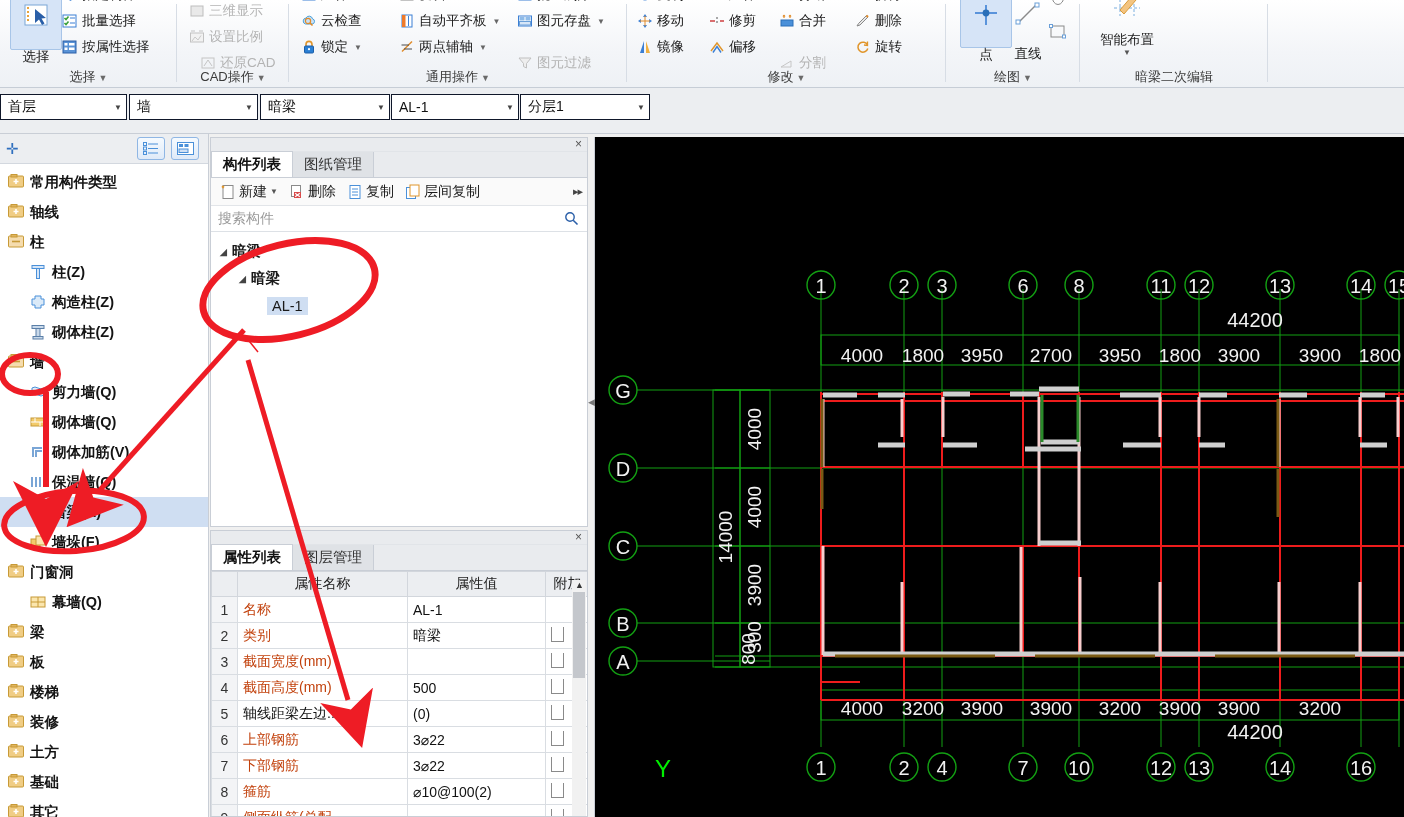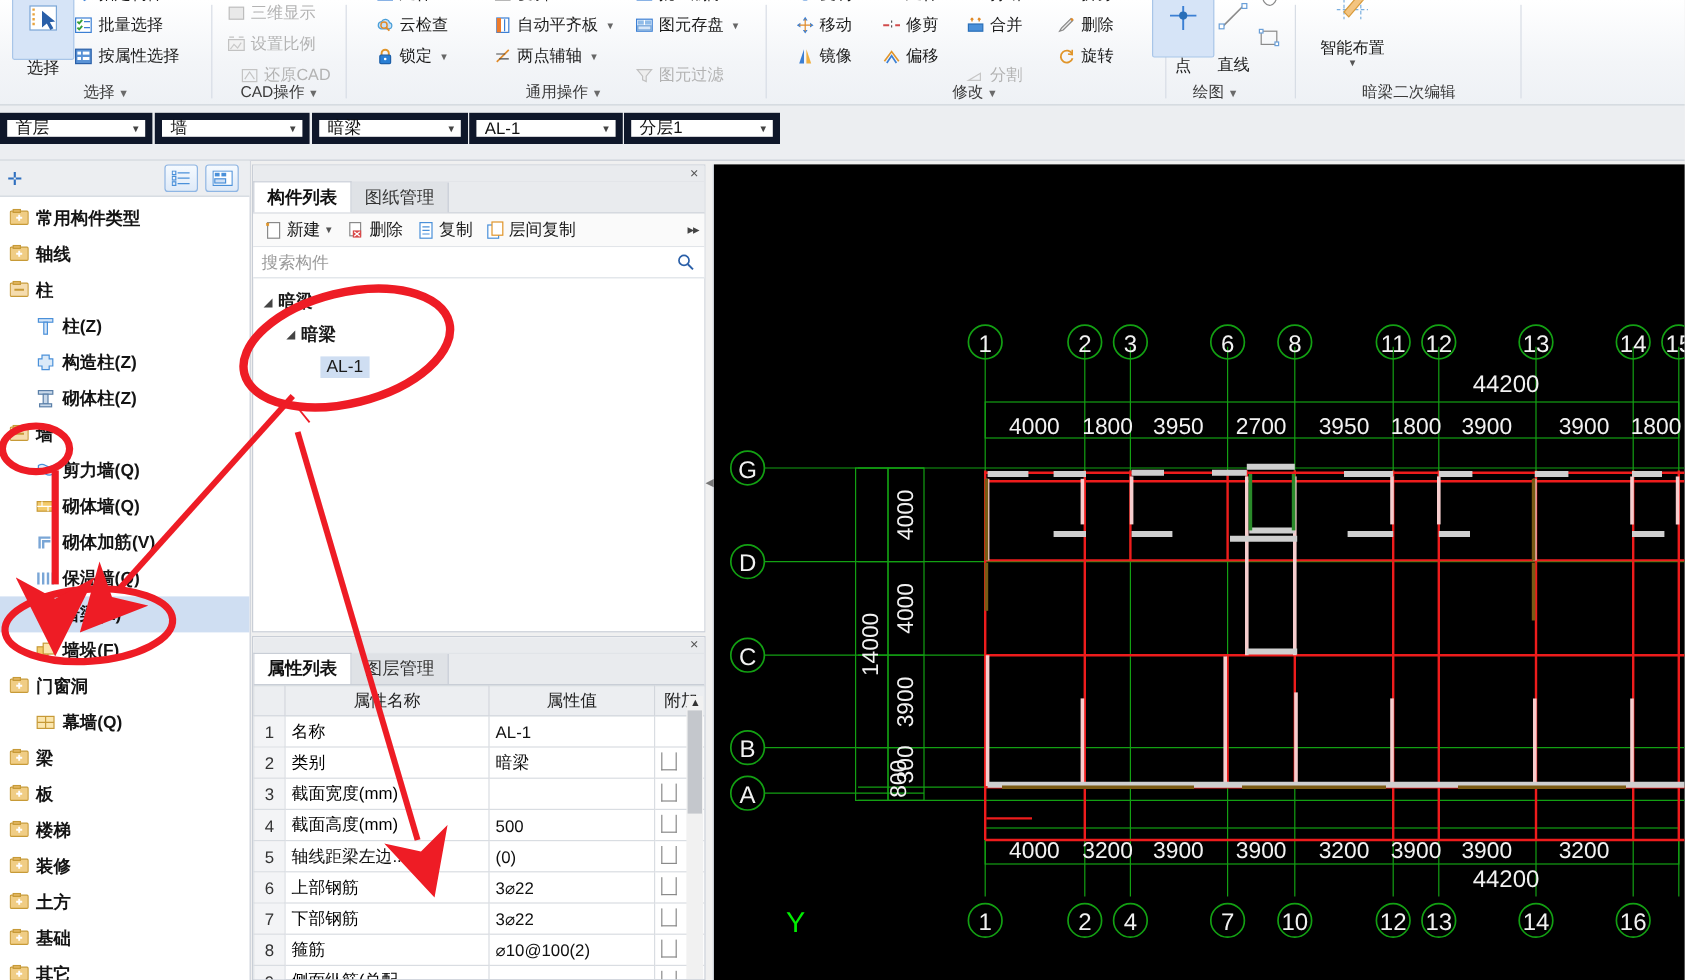--- a/index.html
+++ b/index.html
@@ -48,21 +48,21 @@
     background:#d6e4f7; border:1px solid #a8c5e8; border-radius:2px;
   }
 
   
   .selbar {
     position:absolute; left:0; top:88px; width:1404px; height:46px;
     background:#eceef1; border-bottom:1px solid #c9ced6;
   }
   .combo {
     position:absolute; top:6px; height:26px;
-    background:#fff; border:6px solid #0f172a;
+    background:#fff; border:1px solid #0f172a;
     display:flex; align-items:center; padding:0 4px 0 7px;
     font-size:14px; color:#111;
   }
   .combo .cval { flex:1; overflow:hidden; white-space:nowrap; }
   .combo .cdn { font-size:8px; color:#444; }
 
   
   .treepanel {
     position:absolute; left:0; top:134px; width:209px; height:683px;
     background:#fff; border-right:1px solid #c9ced6;
@@ -133,21 +133,21 @@
   table.ptab { width:100%; border-collapse:collapse; font-size:14px; table-layout:fixed; }
   table.ptab th {
     background:#eceef1; border:1px solid #d2d6dc; height:25px;
     font-weight:normal; font-size:14px; color:#222;
   }
   table.ptab td {
     border:1px solid #d9dde2; height:26px; padding:0 5px; color:#111;
     overflow:hidden; white-space:nowrap;
   }
   table.ptab td.idx { text-align:center; background:#f3f4f6; color:#333; width:26px; }
-  table.ptab td.pname { color:#000000; }
+  table.ptab td.pname { color:#c2410c; }
   table.ptab td.pname.blk { color:#111; }
   .chk { width:13px; height:15px; border:1px solid #8a8a8a; border-top:none; display:inline-block; }
   .pscroll {
     position:absolute; right:1px; top:49px; width:14px; height:236px; background:#f1f1f1;
   }
   .pscroll .thumb { position:absolute; top:12px; left:1px; width:12px; height:86px; background:#c4c7cc; }
   .pscroll .up { position:absolute; top:0; left:3px; font-size:9px; color:#333; }
 
   .splitter {
     position:absolute; left:588px; top:137px; width:7px; height:680px; background:#f0f0f0;
@@ -254,21 +254,21 @@
           </span>
           <span class="cap">还原CAD</span>
         </div>
       </div>
       <div class="gtitle">
         <span>CAD操作</span><span class="arr">▼</span>
       </div>
       <div class="gsep" style="left:111px;"></div>
     </div>
 
-    <div class="rgroup" style="left:301px; width:338px;">
+    <div class="rgroup" style="left:289px; width:338px;">
       <div class="gbody">
         <div class="cmd" style="left:10px; top:-14px;">
           <span class="ic">
             <svg width="16" height="16">
                 <rect x="2" y="3" width="12" height="10" fill="#cfe0f5" stroke="#3b7fd4"></rect>
               </svg>
           </span>
           <span class="cap">延伸</span>
         </div>
         <div class="cmd" style="left:10px; top:12px;">
@@ -352,21 +352,21 @@
           </span>
           <span class="cap">图元过滤</span>
         </div>
       </div>
       <div class="gtitle">
         <span>通用操作</span><span class="arr">▼</span>
       </div>
       <div class="gsep" style="left:337px;"></div>
     </div>
 
-    <div class="rgroup" style="left:653px; width:319px;">
+    <div class="rgroup" style="left:627px; width:319px;">
       <div class="gbody">
         <div class="cmd" style="left:8px; top:-14px;">
           <span class="ic">
             <svg width="16" height="16">
                 <circle cx="8" cy="8" r="5" fill="#cfe0f5" stroke="#3b7fd4"></circle>
               </svg>
           </span>
           <span class="cap">复制</span>
         </div>
         <div class="cmd" style="left:80px; top:-14px;">

